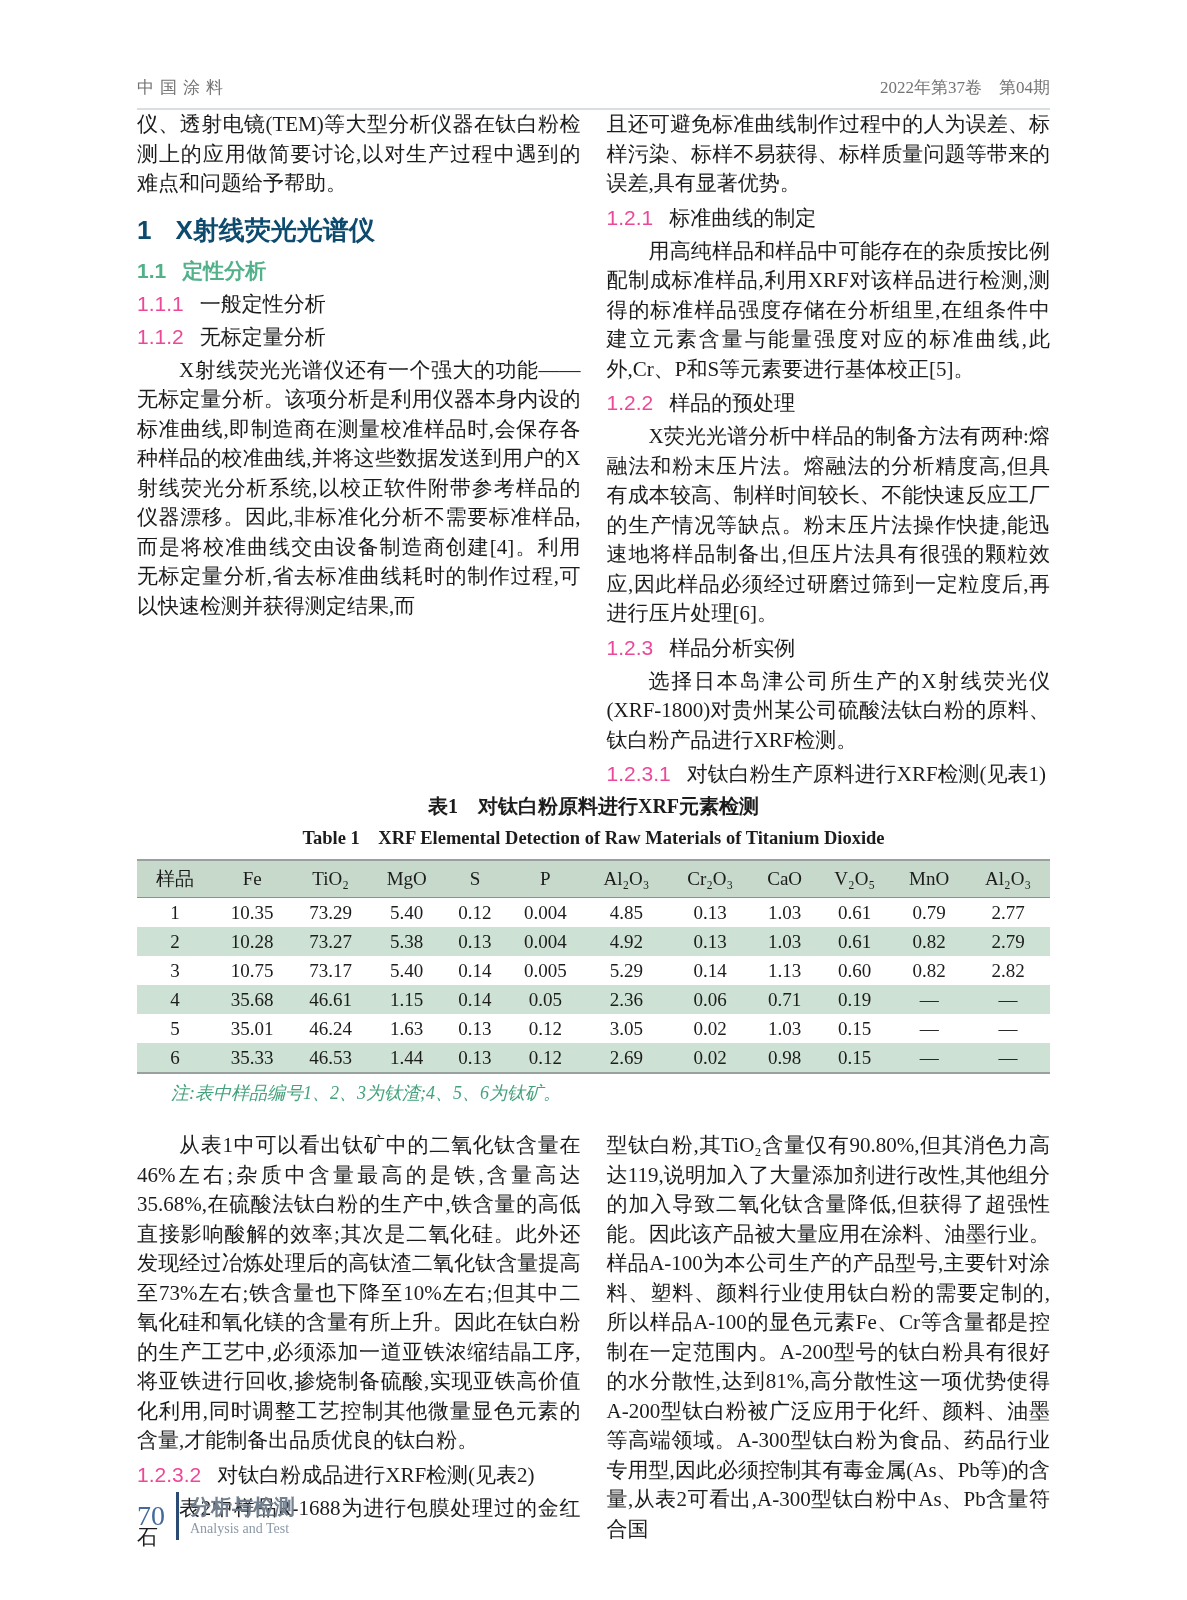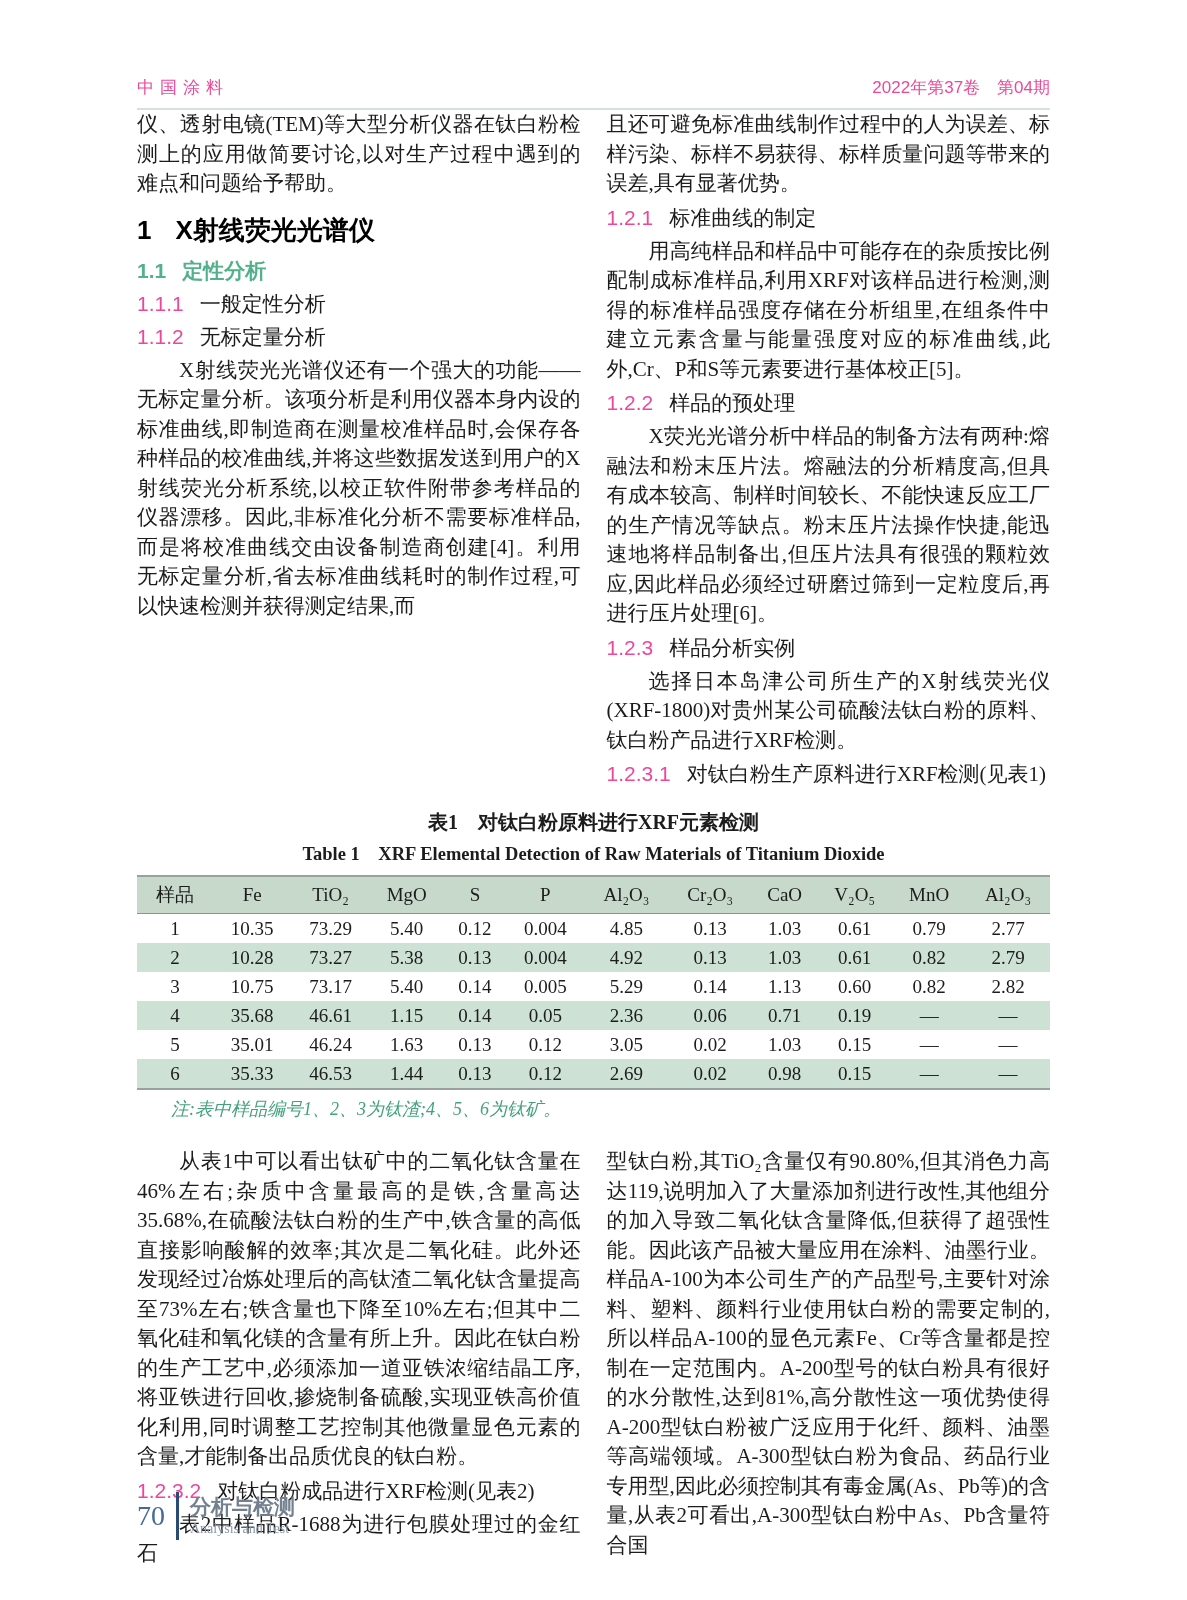--- a/index.html
+++ b/index.html
@@ -5,46 +5,46 @@
   html,body { margin:0; padding:0; }
   body {
     width:1187px; height:1600px; background:#ffffff; overflow:hidden; position:relative;
     font-family:"Liberation Serif","DejaVu Serif",serif; color:#1c1c1c;
   }
   .page { padding:76px 137px 0 137px; position:relative; }
 
   
   .page-header {
     display:flex; justify-content:space-between; align-items:flex-end;
-    color:#ec4899; font-size:17px; padding-bottom:9px;
+    color:#737373; font-size:17px; padding-bottom:9px;
     border-bottom:2px solid #d9dee1;
-    font-family:Liberation Sans, sans-serif;
+    font-family:Liberation Serif, serif;
   }
   .journal-name { letter-spacing:6px; }
 
   
   .cols { display:flex; gap:26px; }
   .cols.bottom { margin-top:26px; }
   .col { flex:1; min-width:0; }
 
   p.b { margin:0; font-size:21px; line-height:29.5px; text-align:justify; }
   .ind { text-indent:2em; }
 
-  .h1 { margin:14px 0 8px; font-size:26px; font-weight:bold; color:#000000;
+  .h1 { margin:14px 0 8px; font-size:26px; font-weight:bold; color:#0c4a6e;
         font-family:"Liberation Sans","DejaVu Sans",sans-serif; }
   .h1 .num { margin-right:24px; }
   .h2 { margin:9px 0 5px; font-size:21px; font-weight:bold; color:#52b18a;
         font-family:"Liberation Sans","DejaVu Sans",sans-serif; }
   .h2 .num { margin-right:16px; }
   .h3row { margin:5px 0; font-size:21px; line-height:28px; }
   .h3row .num { color:#ec4899; font-family:"Liberation Sans","DejaVu Sans",sans-serif; margin-right:16px; }
   .h3row .t { color:#1c1c1c; }
 
   
-  .tblblock { margin-top:16px; }
+  .tblblock { margin-top:0; }
   .tcn { font-size:20px; font-weight:bold; text-align:center; }
   .ten { font-size:18.5px; font-weight:bold; text-align:center; margin-top:5px; }
   table { width:100%; border-collapse:collapse; margin-top:9px; font-size:19px;
           border-top:2.5px solid #98a19e; border-bottom:2.5px solid #98a19e; }
   thead th { background:#c6d9cb; font-weight:normal; padding:5px 2px;
              border-bottom:1.5px solid #8a938f; }
   tbody td { text-align:center; padding:3.5px 2px; }
   tbody tr:nth-child(even) td { background:#cde1d4; }
   th:first-child, td:first-child { width:72px; }
   .note { margin-top:7px; padding-left:34px; color:#43a27c; font-style:italic; font-size:18px; }

